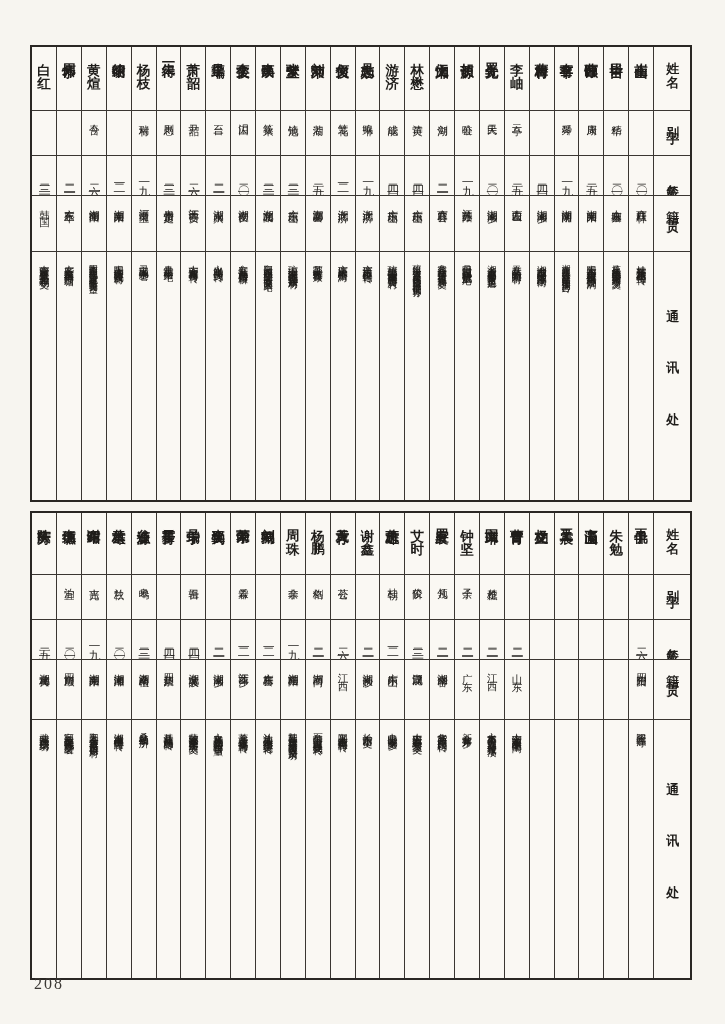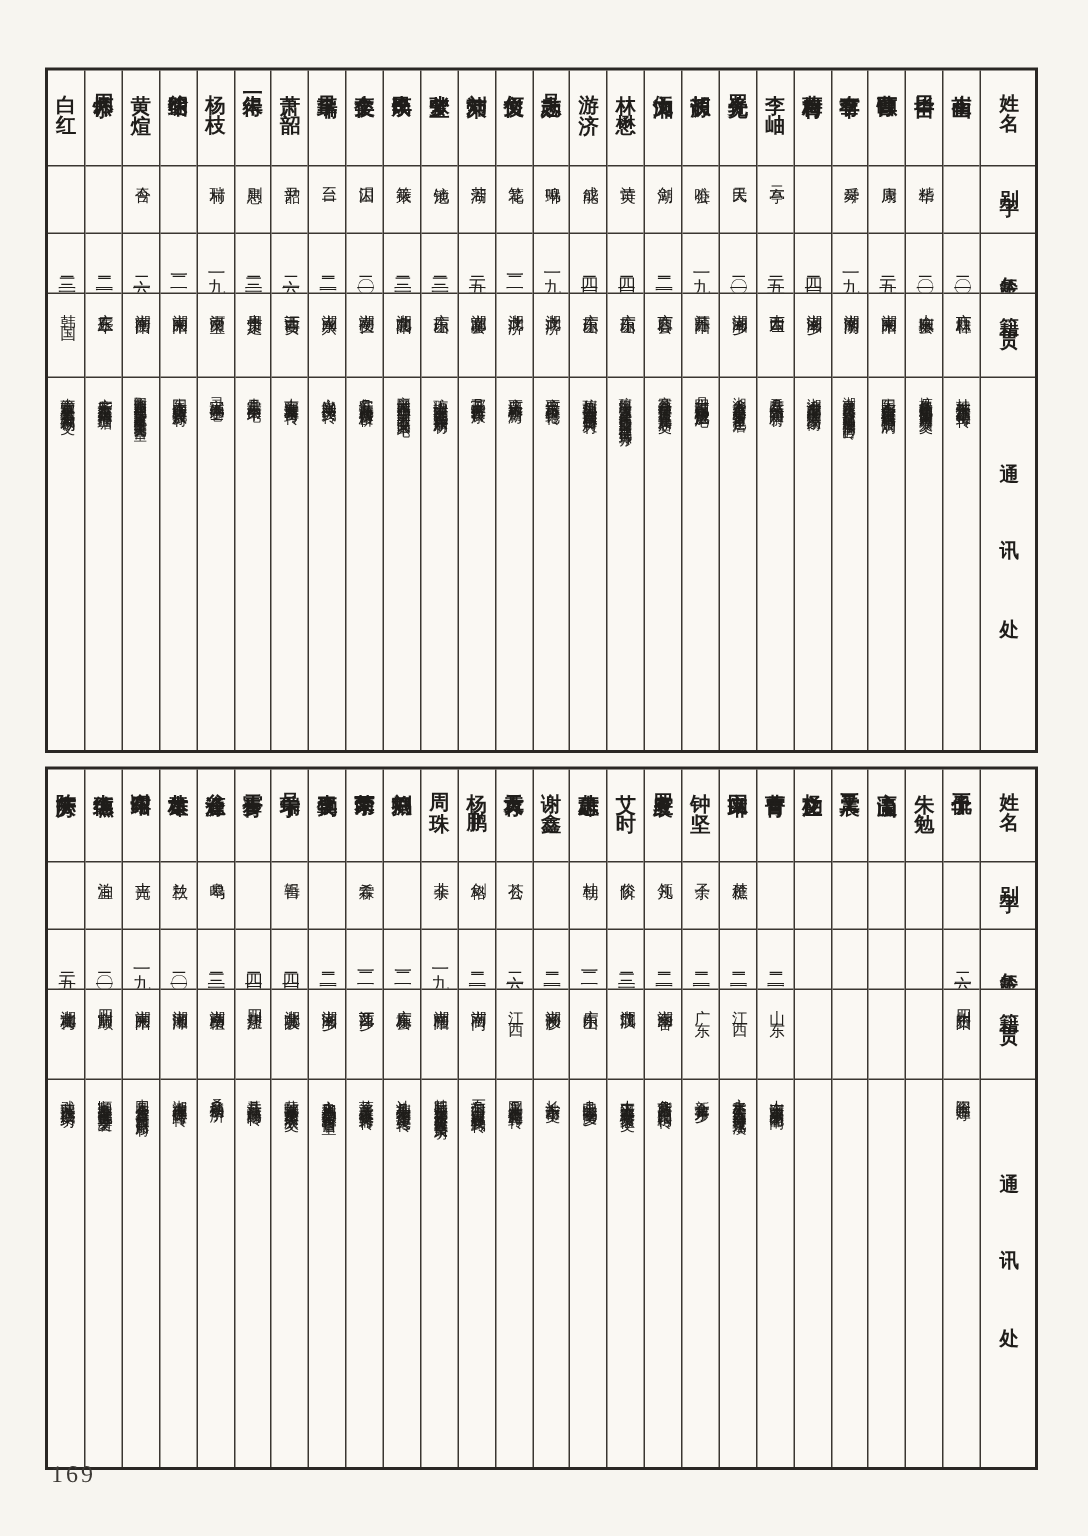--- a/index.html
+++ b/index.html
@@ -1007,13 +1007,13 @@
           </div>
           <div class="cell r-addr">
             <span>武穴黄泥塘广成染坊</span>
           </div>
         </div>
       </div>
   </div>
 
 </div>
 
-<div class="page-num">169</div>
+<div class="page-num">208</div>
 
 </body></html>

